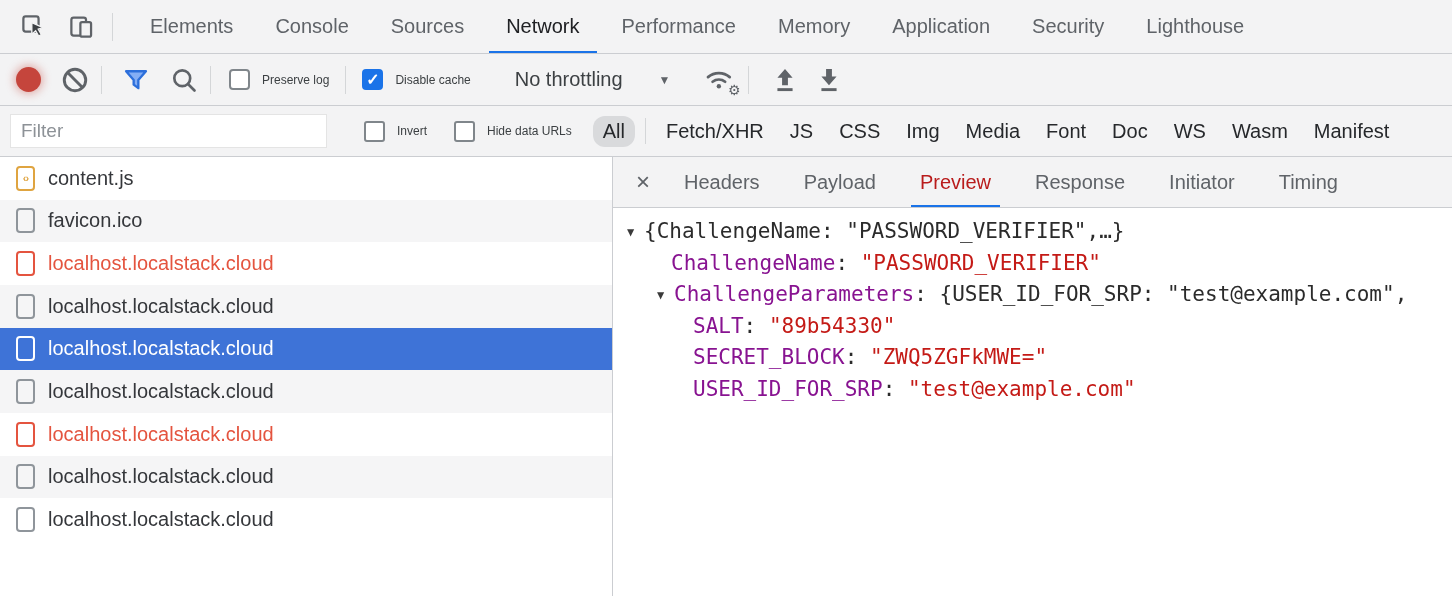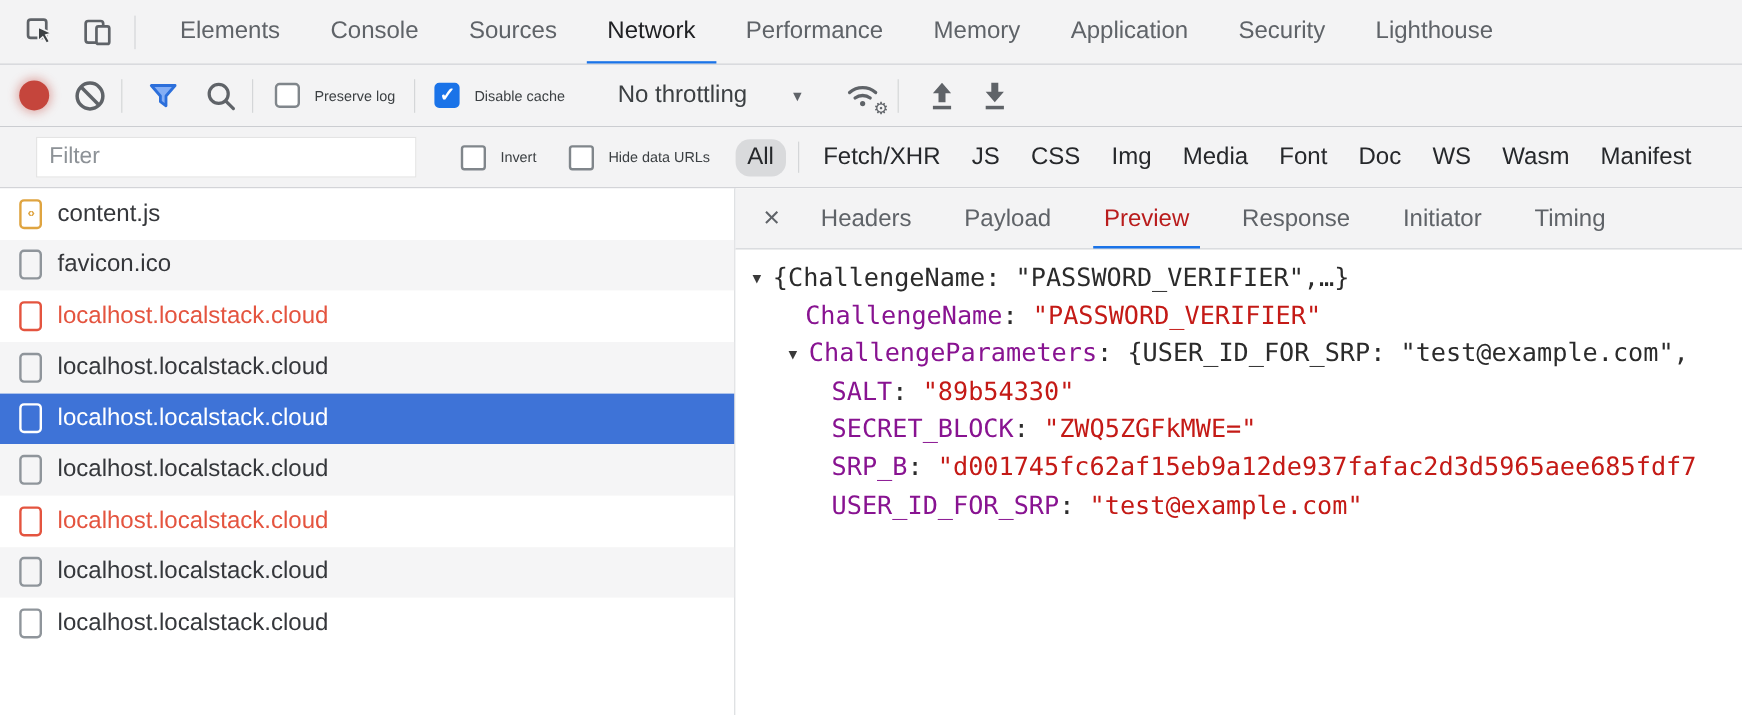--- a/index.html
+++ b/index.html
@@ -52,21 +52,21 @@
     font-weight:bold;line-height:1;}
   .check-group .cb{margin-right:12px;}
   .check-group span.lbl{font-size:12px;color:var(--text);}
   .throttle{display:flex;align-items:center;margin-left:44px;cursor:pointer;flex:none;}
   .throttle .val{font-size:20px;color:var(--text);}
   .caret{font-size:12px;color:var(--icon-gray);margin-left:36px;}
 
   
   .filterbar{height:51px;flex:none;background:var(--bar-bg);border-bottom:1px solid var(--border);
     display:flex;align-items:center;white-space:nowrap;overflow:hidden;}
-  .filter-input{margin-left:30px;width:317px;height:34px;border:1px solid #e4e4e4;background:#fff;
+  .filter-input{margin-left:10px;width:317px;height:34px;border:1px solid #e4e4e4;background:#fff;
     font-size:19px;color:#202124;padding:0 10px;outline:none;flex:none;
     font-family:"Liberation Sans",sans-serif;}
   .filter-input::placeholder{color:#8d9297;}
   .filterbar .check-group{margin-left:37px;}
   .filterbar .check-group + .check-group{margin-left:27px;}
   .filterbar .cb{border-radius:3px;}
   .pills{display:flex;align-items:center;margin-left:18px;}
   .pill{font-size:20px;color:#26282b;padding:4px 10px;border-radius:12px;margin:0 3px;
     cursor:pointer;flex:none;}
   .pill.active{background:#d9dadc;}
@@ -303,19 +303,18 @@
             <div class="dtab">Initiator</div>
             <div class="dtab">Timing</div>
           </div>
       </div>
       <div class="preview" id="preview-lines">
           <div class="pline" style="padding-left: 14px;"><span class="tri">▼</span><span class="tok-plain">{ChallengeName: "PASSWORD_VERIFIER",…}</span></div>
           <div class="pline" style="padding-left: 58px;"><span class="tok-key">ChallengeName</span><span class="tok-plain">: </span><span class="tok-string">"PASSWORD_VERIFIER"</span></div>
           <div class="pline" style="padding-left: 44px;"><span class="tri">▼</span><span class="tok-key">ChallengeParameters</span><span class="tok-plain">: {USER_ID_FOR_SRP: "test@example.com",</span></div>
           <div class="pline" style="padding-left: 80px;"><span class="tok-key">SALT</span><span class="tok-plain">: </span><span class="tok-string">"89b54330"</span></div>
           <div class="pline" style="padding-left: 80px;"><span class="tok-key">SECRET_BLOCK</span><span class="tok-plain">: </span><span class="tok-string">"ZWQ5ZGFkMWE="</span></div>
-          <div class="pline" style="padding-left: 80px;"><span class="tok-key">SRP_B</span><span class="tok-plain">: </span><span class="tok-string">"d001745fc62af15eb9a12de937fafac2d3d5965aee685fdf7</span></div>
           <div class="pline" style="padding-left: 80px;"><span class="tok-key">USER_ID_FOR_SRP</span><span class="tok-plain">: </span><span class="tok-string">"test@example.com"</span></div>
         </div>
     </div>
   </div>
 
 </div>
 
 </body></html>

